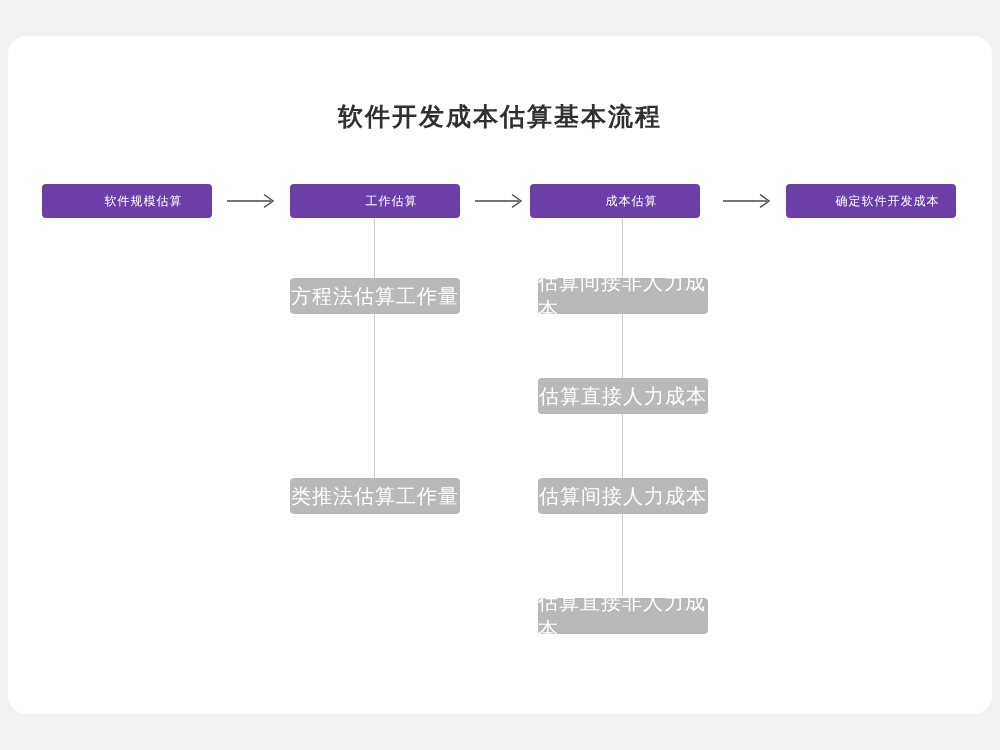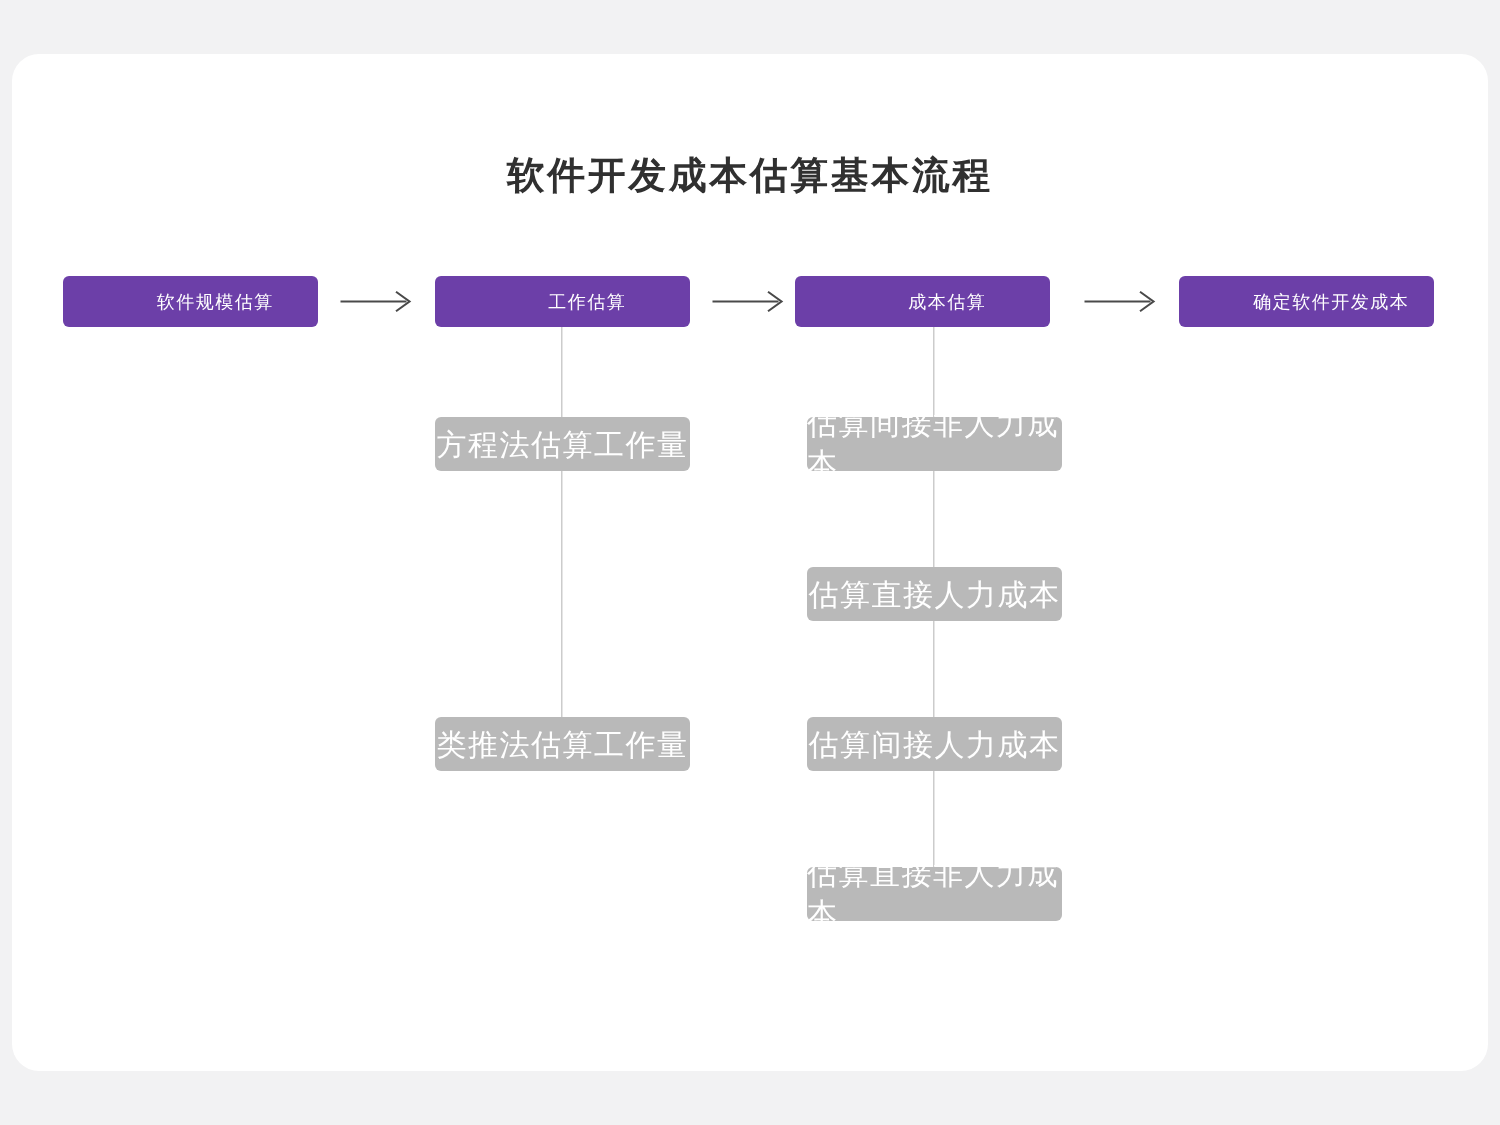--- a/index.html
+++ b/index.html
@@ -103,16 +103,16 @@
 
   <div class="sub-box" style="left:538px; top:278px;">
     <span>估算间接非人力成本</span>
   </div>
   <div class="sub-box" style="left:538px; top:378px;">
     <span>估算直接人力成本</span>
   </div>
   <div class="sub-box" style="left:538px; top:478px;">
     <span>估算间接人力成本</span>
   </div>
-  <div class="sub-box" style="left:538px; top:578px;">
+  <div class="sub-box" style="left:538px; top:598px;">
     <span>估算直接非人力成本</span>
   </div>
 </div>
 
 </body></html>

